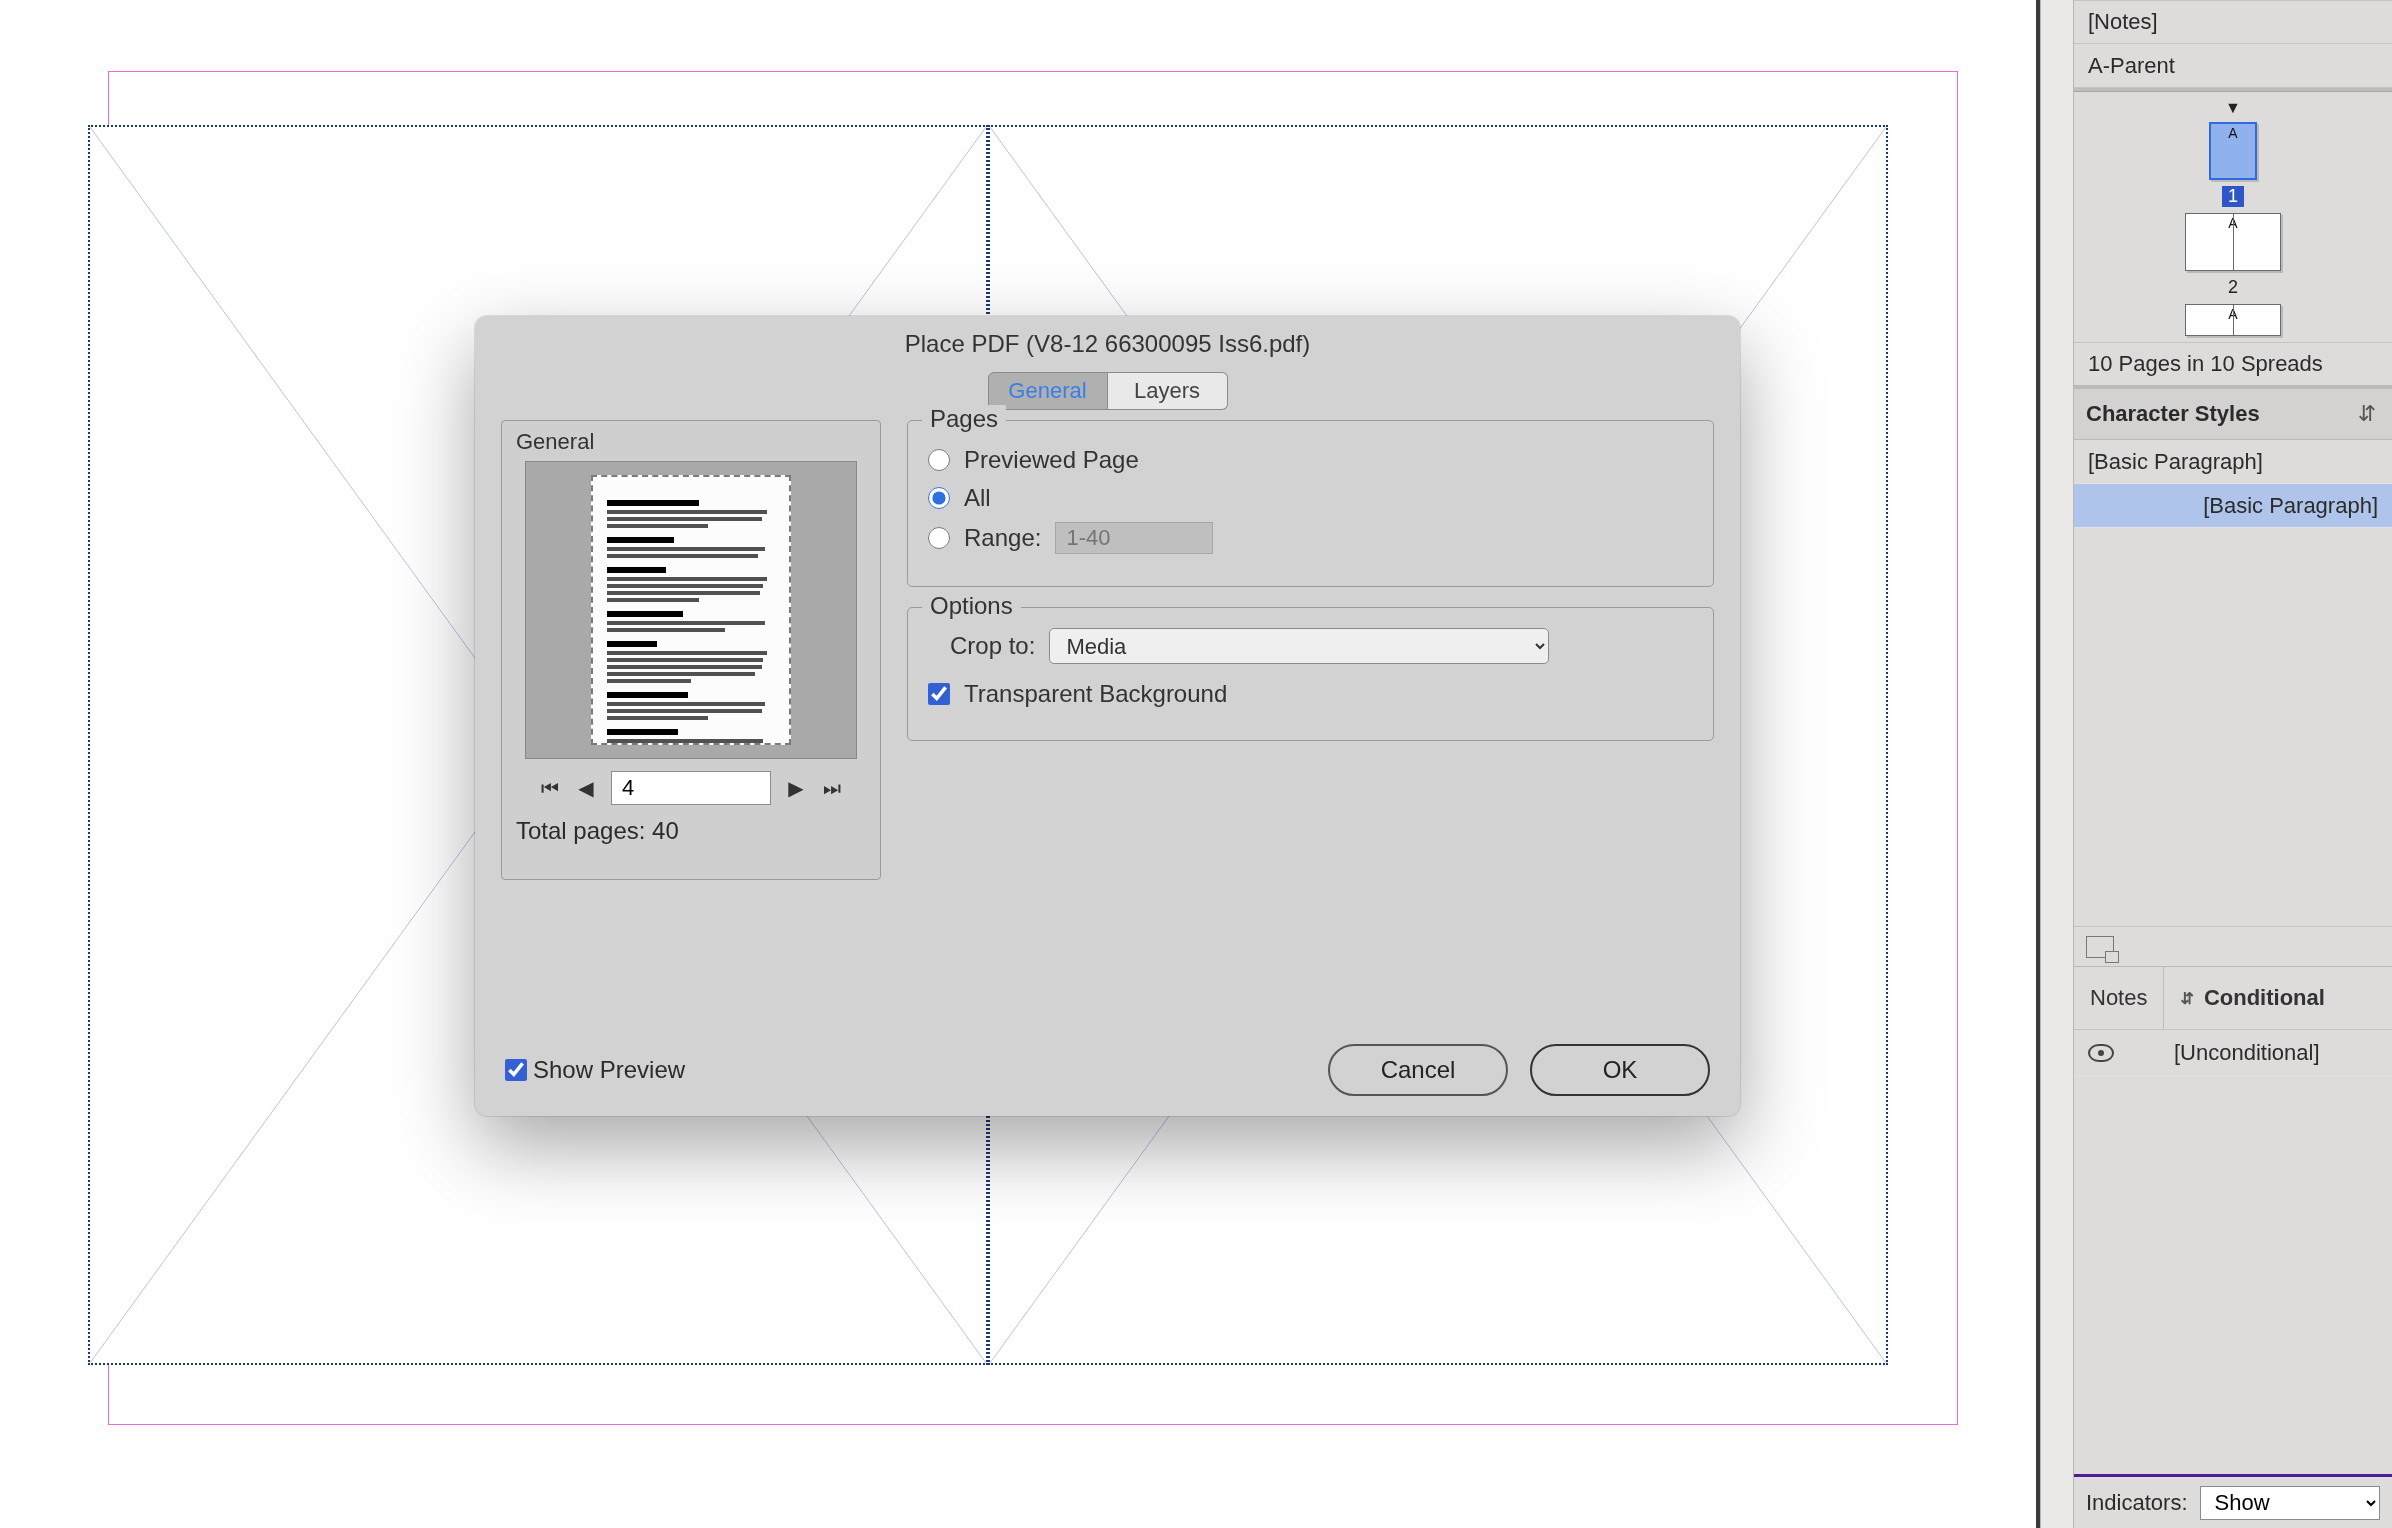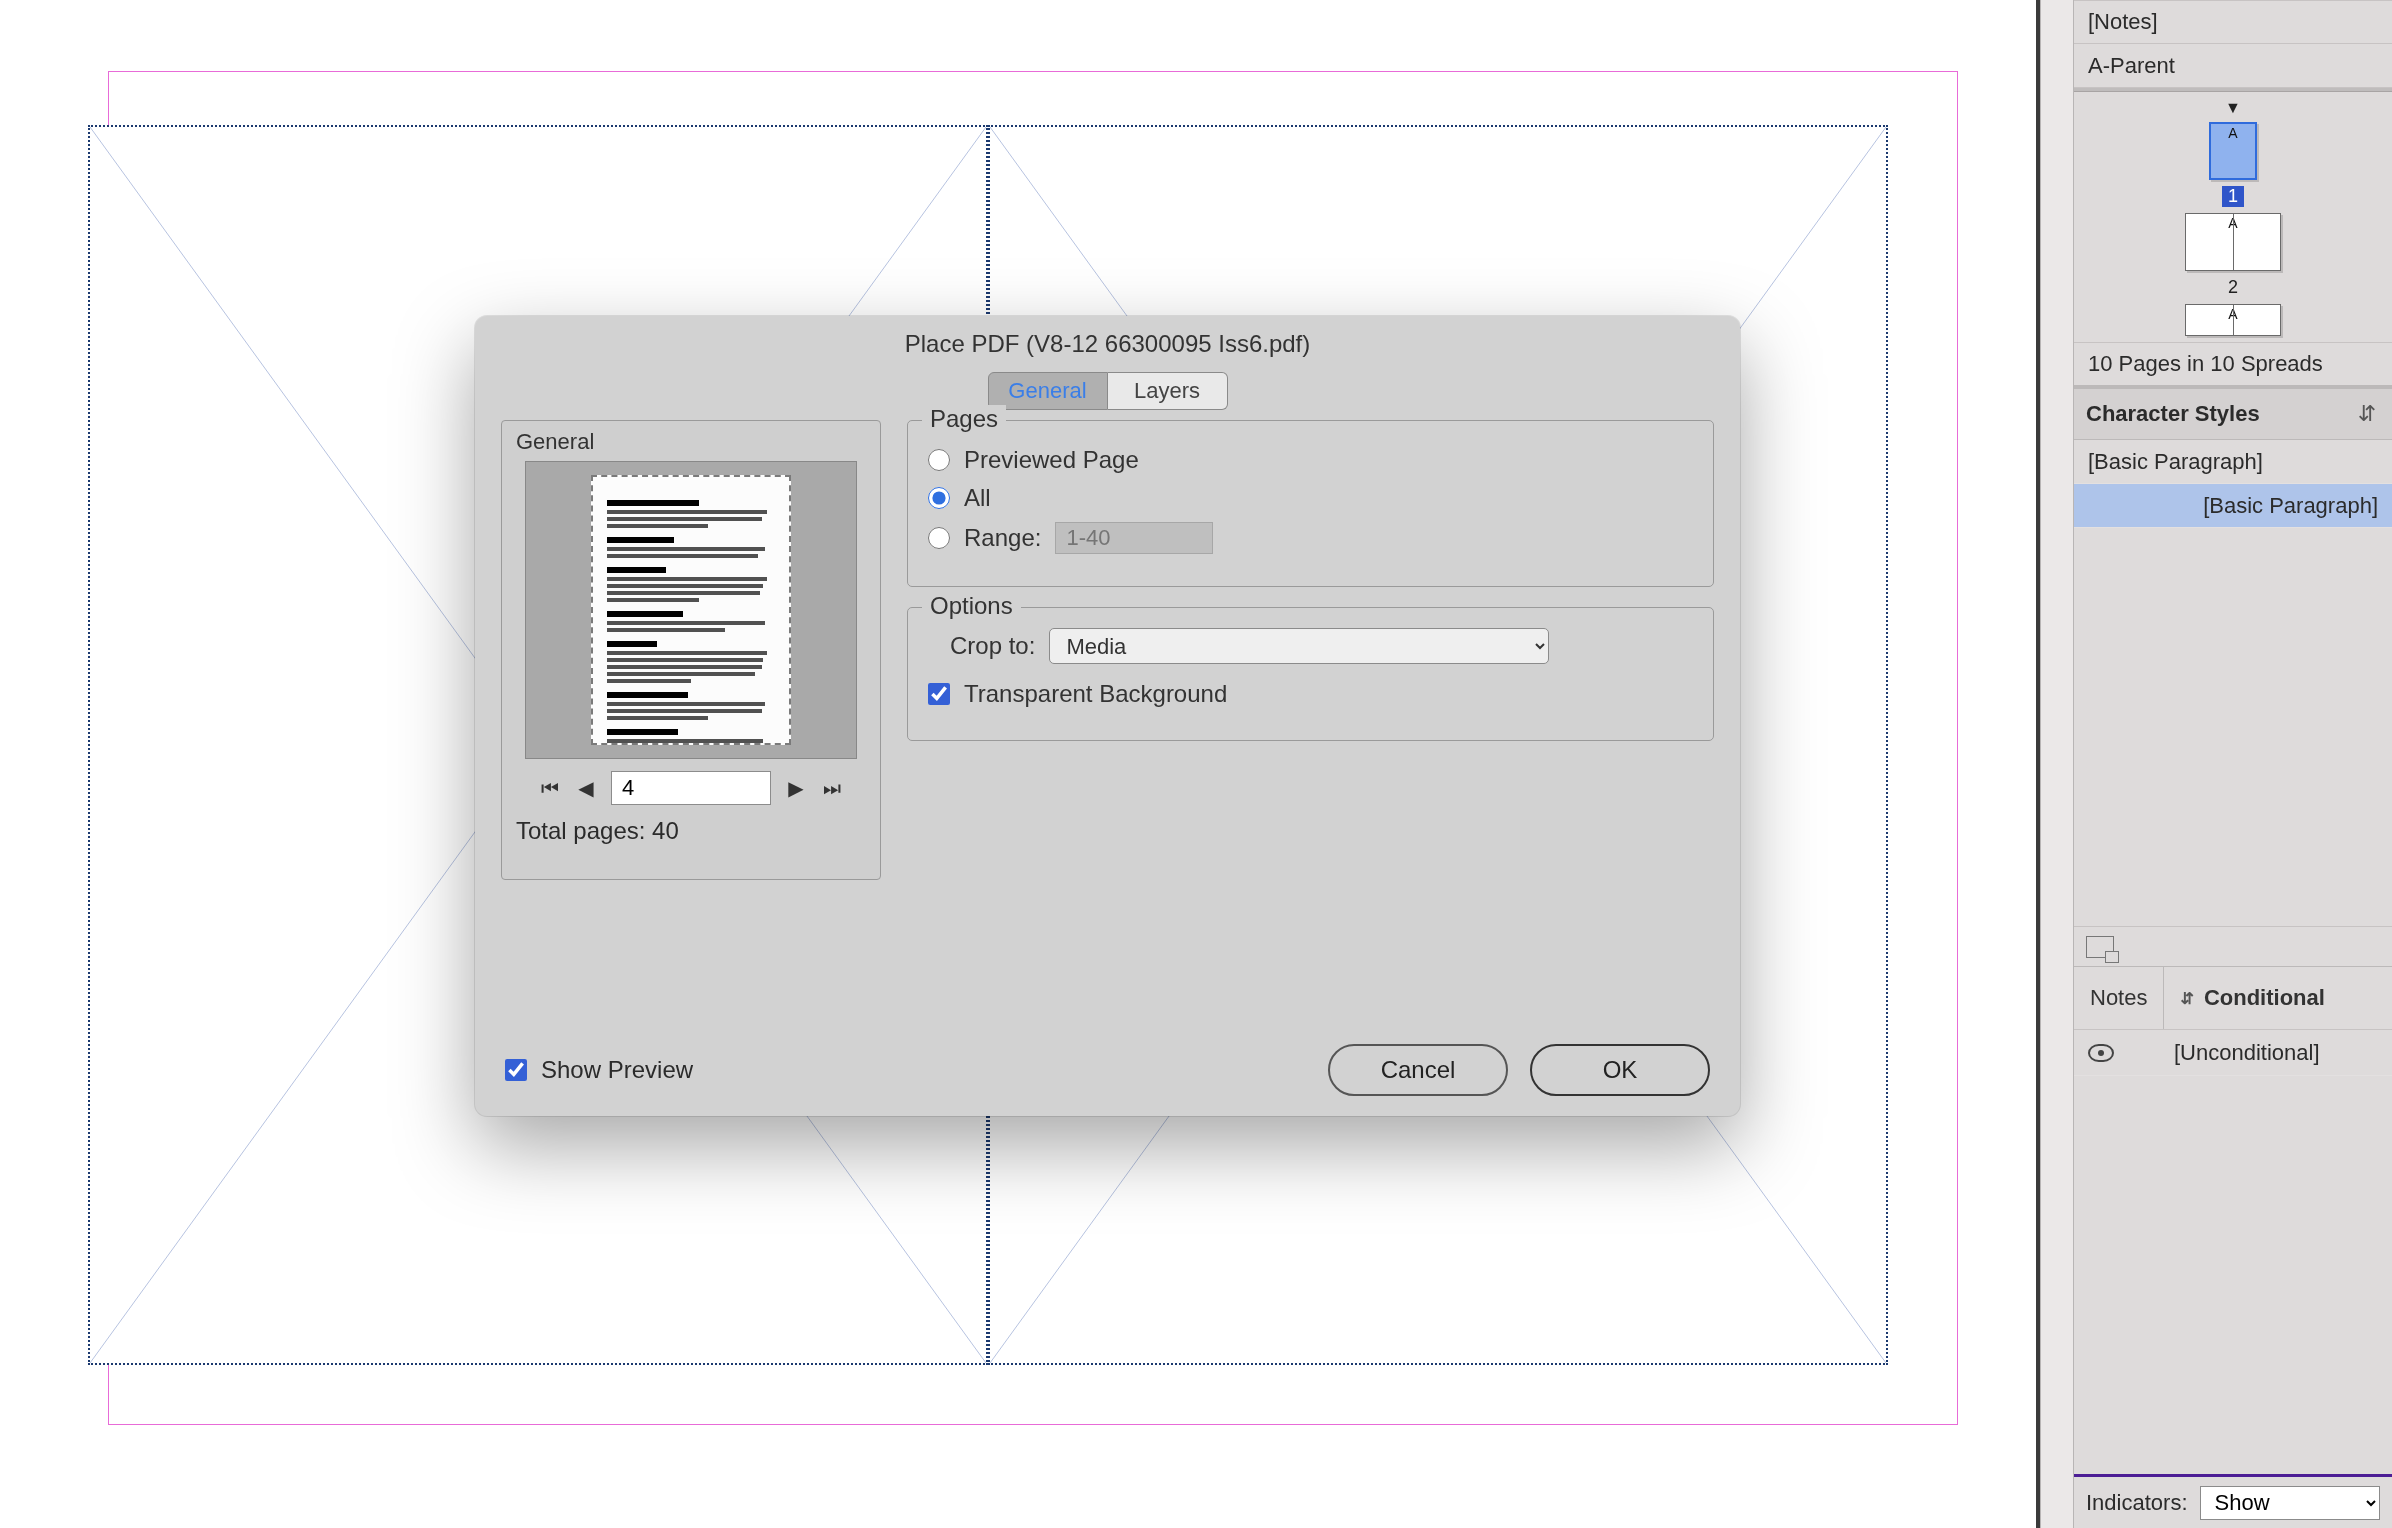--- a/index.html
+++ b/index.html
@@ -71,21 +71,21 @@
   width:158px; height:32px; border:1px solid #a7a7a7; background:#bfbfbf; color:#7d7d7d; font-size:22px; padding:0 10px;
 }
 .crop-row { display:flex; align-items:center; gap:14px; padding-left:22px; }
 .crop-row label { font-size:24px; color:#333; }
 select.crop {
   width:500px; height:36px; border:1px solid #8b8b8b; border-radius:5px; background:#efefef;
   font-size:22px; padding:0 12px; color:#333;
 }
 
 .dlg-footer { position:absolute; left:0; right:0; bottom:20px; display:flex; align-items:center; padding:0 30px; }
-.show-prev { display:flex; align-items:center; gap:14px; font-size:24px; }
+.show-prev { display:flex; align-items:center; gap:6px; font-size:24px; }
 .dlg-btns { margin-left:auto; display:flex; gap:22px; }
 .dlg-btn {
   min-width:180px; height:52px; border:2px solid #555; border-radius:26px; background:#d2d2d2;
   font-size:24px; color:#222; display:flex; align-items:center; justify-content:center; cursor:pointer;
 }
 .dlg-btn.ok { border-color:#333; }
 
 
 .vscroll { position:absolute; left:2040px; top:0; width:34px; height:1528px; background:#ebe8e8; border-left:1px solid #b8b5b5; border-right:1px solid #b8b5b5; }
 

